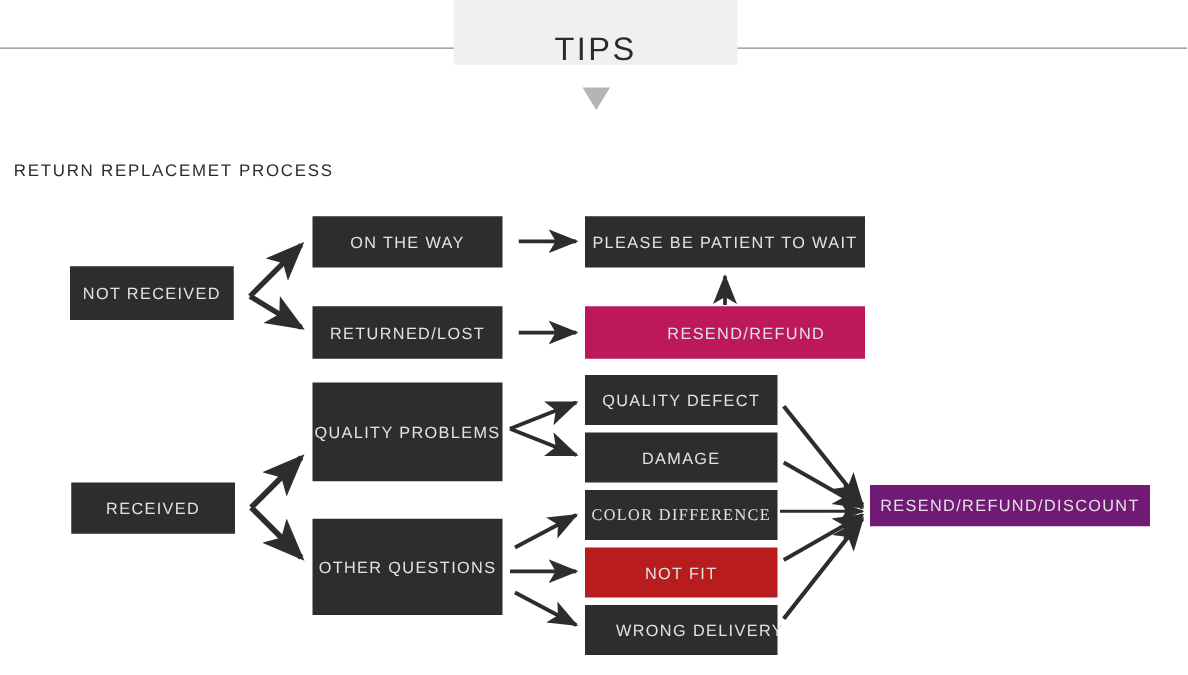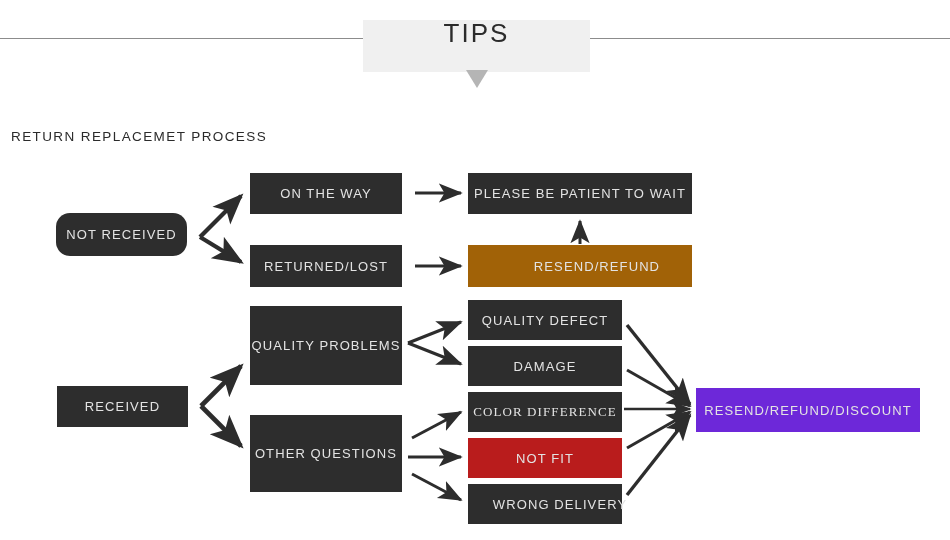--- a/index.html
+++ b/index.html
@@ -29,26 +29,26 @@
     position: absolute;
     left: 0;
     top: 38px;
     width: 950px;
     height: 1px;
     background: #8c8c8c;
   }
   #tips-box {
     position: absolute;
     left: 363px;
-    top: 20px;
+    top: 0;
     width: 227px;
     height: 52px;
     background: #f0f0f0;
     display: flex;
-    align-items: flex-start;
+    align-items: flex-end;
     justify-content: center;
   }
   #tips-label {
     color: #2b2b2b;
     font-size: 26px;
     letter-spacing: 2px;
     font-weight: 400;
     line-height: 1;
   }
   #tips-caret {
@@ -176,33 +176,33 @@
       <path d="M624,409 L690,409" stroke="#2d2d2d" stroke-width="2.4" fill="none" marker-end="url(#ah)"></path>
     </g>
     <g>
       <path d="M627,448 L690,412" stroke="#2d2d2d" stroke-width="3.1" fill="none" marker-end="url(#ah)"></path>
     </g>
     <g>
       <path d="M627,495 L690,415" stroke="#2d2d2d" stroke-width="3.4" fill="none" marker-end="url(#ah)"></path>
     </g>
   </svg>
 
-  <div class="node" style="left: 56px; top: 213px; width: 131px; height: 43px; background: rgb(45, 45, 45); color: rgb(227, 227, 227); border-radius: 14px;">
+  <div class="node" style="left: 56px; top: 213px; width: 131px; height: 43px; background: rgb(45, 45, 45); color: rgb(227, 227, 227);">
     <span>NOT RECEIVED</span>
   </div>
   <div class="node" style="left: 250px; top: 173px; width: 152px; height: 41px; background: rgb(45, 45, 45); color: rgb(227, 227, 227);">
     <span>ON THE WAY</span>
   </div>
   <div class="node" style="left: 250px; top: 245px; width: 152px; height: 42px; background: rgb(45, 45, 45); color: rgb(227, 227, 227);">
     <span>RETURNED/LOST</span>
   </div>
   <div class="node" style="left: 468px; top: 173px; width: 224px; height: 41px; background: rgb(45, 45, 45); color: rgb(227, 227, 227);">
     <span>PLEASE BE PATIENT TO WAIT</span>
   </div>
-  <div class="node" style="left: 468px; top: 245px; width: 224px; height: 42px; background: #a16207; color: rgb(227, 227, 227); padding-left: 40px;">
+  <div class="node" style="left: 468px; top: 245px; width: 224px; height: 42px; background: #be185d; color: rgb(227, 227, 227); padding-left: 40px;">
     <span>RESEND/REFUND</span>
   </div>
   <div class="node" style="left: 57px; top: 386px; width: 131px; height: 41px; background: rgb(45, 45, 45); color: rgb(227, 227, 227);">
     <span>RECEIVED</span>
   </div>
   <div class="node" style="left: 250px; top: 306px; width: 152px; height: 79px; background: rgb(45, 45, 45); color: rgb(227, 227, 227);">
     <span>QUALITY PROBLEMS</span>
   </div>
   <div class="node" style="left: 250px; top: 415px; width: 152px; height: 77px; background: rgb(45, 45, 45); color: rgb(227, 227, 227);">
     <span>OTHER QUESTIONS</span>
@@ -215,17 +215,17 @@
   </div>
   <div class="node" style="left: 468px; top: 392px; width: 154px; height: 40px; background: rgb(45, 45, 45); color: rgb(227, 227, 227); font-family: Liberation Serif, serif;">
     <span>COLOR DIFFERENCE</span>
   </div>
   <div class="node" style="left: 468px; top: 438px; width: 154px; height: 40px; background: #b91c1c; color: rgb(227, 227, 227);">
     <span>NOT FIT</span>
   </div>
   <div class="node" style="left: 468px; top: 484px; width: 154px; height: 40px; background: rgb(45, 45, 45); color: rgb(227, 227, 227); padding-left: 36px;">
     <span>WRONG DELIVERY</span>
   </div>
-  <div class="node" style="left: 696px; top: 388px; width: 224px; height: 44px; background: #6d28d9; color: rgb(227, 227, 227);">
+  <div class="node" style="left: 696px; top: 388px; width: 224px; height: 33px; background: #701a75; color: rgb(227, 227, 227);">
     <span>RESEND/REFUND/DISCOUNT</span>
   </div>
 
 </div>
 
 </body></html>

